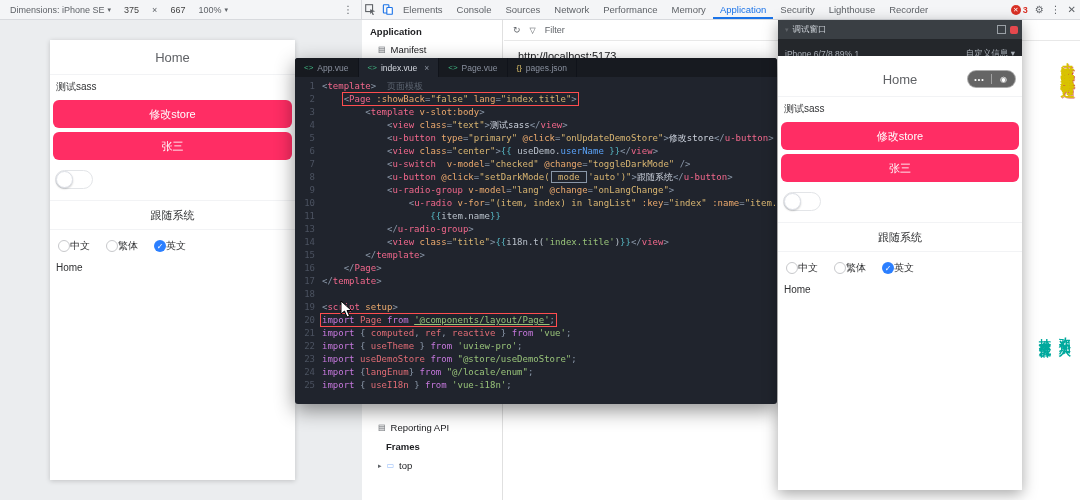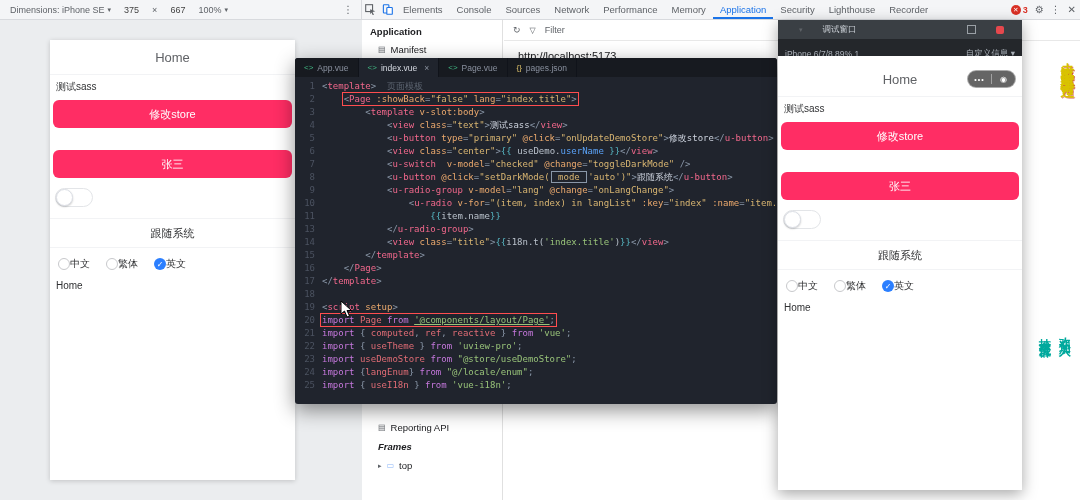--- a/index.html
+++ b/index.html
@@ -19,37 +19,37 @@
   .dt-right{position:absolute;right:4px;top:0;height:100%;display:flex;align-items:center;gap:7px;font-size:10px;color:#5f6368;}
   .err{display:flex;align-items:center;gap:2px;color:#d93025;font-size:9px;}
   .err-dot{width:10px;height:10px;border-radius:50%;background:#d93025;color:#fff;font-size:6.5px;display:flex;align-items:center;justify-content:center;font-style:normal;}
 
   
   .left-area{position:absolute;left:0;top:20px;width:362px;height:480px;background:#ebedef;z-index:1;}
   .phone-card{position:absolute;left:50px;top:20px;width:245px;height:440px;background:#fff;box-shadow:0 1px 5px rgba(0,0,0,.18);}
   .pc-header{height:34px;display:flex;align-items:center;justify-content:center;font-size:13px;color:#606266;border-bottom:1px solid #f2f3f5;position:relative;}
   .pc-label{padding:5px 6px 3px;font-size:10px;color:#303133;}
   .pc-btn{margin:3px 3px 0;height:28px;background:#ff2d64;border-radius:6px;color:#fff;font-size:11px;display:flex;align-items:center;justify-content:center;}
-  .pc-btn.second{margin-top:22px;}
+  .pc-btn.second{margin-top:4px;}
   .u-switch{margin:10px 0 0 5px;width:38px;height:19px;border:1px solid #e3e5e8;border-radius:10px;position:relative;background:#fff;box-sizing:border-box;}
   .knob{position:absolute;left:0;top:0;width:17px;height:17px;border-radius:50%;background:#fff;border:1px solid #dcdfe6;box-shadow:0 1px 2px rgba(0,0,0,.2);box-sizing:border-box;}
   .pc-cell{margin-top:11px;height:28px;display:flex;align-items:center;justify-content:center;font-size:11px;color:#303133;border-top:1px solid #f2f3f5;border-bottom:1px solid #f2f3f5;}
   .pc-radios{display:flex;gap:16px;padding:9px 0 0 8px;align-items:center;}
   .pc-radio{display:flex;align-items:center;gap:0;font-size:10px;color:#303133;}
   .rdot{width:12px;height:12px;border-radius:50%;border:1px solid #c8c9cc;box-sizing:border-box;background:#fff;}
   .rdot.checked{background:#2b7fff;border:none;color:#fff;font-size:8px;display:flex;align-items:center;justify-content:center;}
   .pc-footer{padding:9px 0 0 6px;font-size:10px;color:#303133;}
 
   
   .devtools-panel{position:absolute;left:362px;top:20px;width:718px;height:480px;background:#fff;z-index:2;}
   .app-sidebar{position:absolute;left:0;top:0;width:141px;height:480px;border-right:1px solid #e0e0e0;font-size:9.5px;color:#202124;box-sizing:border-box;}
   .sb-title{padding:6px 8px 4px;font-weight:bold;color:#202124;}
   .sb-item{padding:3px 8px 3px 16px;display:flex;align-items:center;gap:5px;white-space:nowrap;}
   .sb-item .ico{color:#5f6368;font-size:8px;}
-  .sb-group{padding:5px 16px;font-weight:bold;font-style:italic;}
+  .sb-group{padding:5px 24px;font-weight:bold;}
   .sb-bottom{position:absolute;left:0;bottom:26px;width:100%;}
   .tri{font-size:7px;color:#5f6368;}
   .folder{color:#8ab4f8;font-size:8px;}
   .detail-pane{position:absolute;left:142px;top:0;width:576px;height:480px;}
   .dp-toolbar{height:20px;border-bottom:1px solid #e8e8e8;display:flex;align-items:center;gap:9px;padding-left:9px;font-size:9px;color:#5f6368;}
   .funnel{font-size:8px;}
   .dp-url{padding:9px 0 0 14px;font-size:11px;color:#202124;}
 
   
   .editor{position:absolute;left:295px;top:58px;width:482px;height:346px;background:#20242d;border-radius:3px;box-shadow:0 6px 20px rgba(0,0,0,.45);z-index:5;overflow:hidden;}
@@ -65,21 +65,21 @@
   .lc{white-space:pre;color:#cdd3de;}
   .redbox{outline:1px solid #ff4d4f;outline-offset:1px;}
   .tk-p{color:#8a97a8;} .tk-t{color:#f2688c;} .tk-a{color:#eba96d;} .tk-v{color:#d8b571;}
   .tk-s{color:#98c379;} .tk-sl{color:#98c379;text-decoration:underline;}
   .tk-k{color:#c678dd;} .tk-i{color:#e06c75;} .tk-x{color:#cdd3de;} .tk-m{color:#5c6470;}
   .tk-b{color:#56b6c2;} .tk-e{color:#bac2cc;} .tk-u{color:#5aa2f7;}
   .tk-o{color:#d8b571;border:1px solid #8a97a8;padding:0 1px;margin:0 1px;}
 
   
   .rwin{position:absolute;left:778px;top:20px;width:244px;height:470px;z-index:6;box-shadow:0 4px 14px rgba(0,0,0,.35);background:#fff;}
-  .rw-title{height:19px;background:#3a3f44;display:flex;align-items:center;padding:0 18px;font-size:8.5px;color:#c9ced4;gap:20px;}
+  .rw-title{height:19px;background:#3a3f44;display:flex;align-items:center;padding:0 4px;font-size:8.5px;color:#c9ced4;gap:4px;}
   .rw-title .spacer{flex:1;}
   .tb-red{width:8px;height:8px;background:#e5484d;border-radius:2px;}
   .tb-ghost{width:7px;height:7px;border:1px solid #9aa0a6;}
   .rw-info{height:30px;background:#24272b;display:flex;align-items:center;justify-content:space-between;padding:0 7px;font-size:8.5px;color:#aab0b8;}
   .rw-body{position:absolute;top:36px;left:0;right:0;bottom:0;background:#fff;overflow:hidden;padding-top:6px;}
   .capsule{position:absolute;right:6px;top:14px;width:47px;height:16px;background:rgba(80,80,80,.88);border:1px solid rgba(255,255,255,.45);border-radius:9px;display:flex;align-items:center;color:#fff;}
   .cap-dots{flex:1;text-align:center;font-size:7px;letter-spacing:1px;}
   .cap-divider{width:1px;height:10px;background:rgba(255,255,255,.4);}
   .cap-circle{flex:1;text-align:center;font-size:8px;}
 

